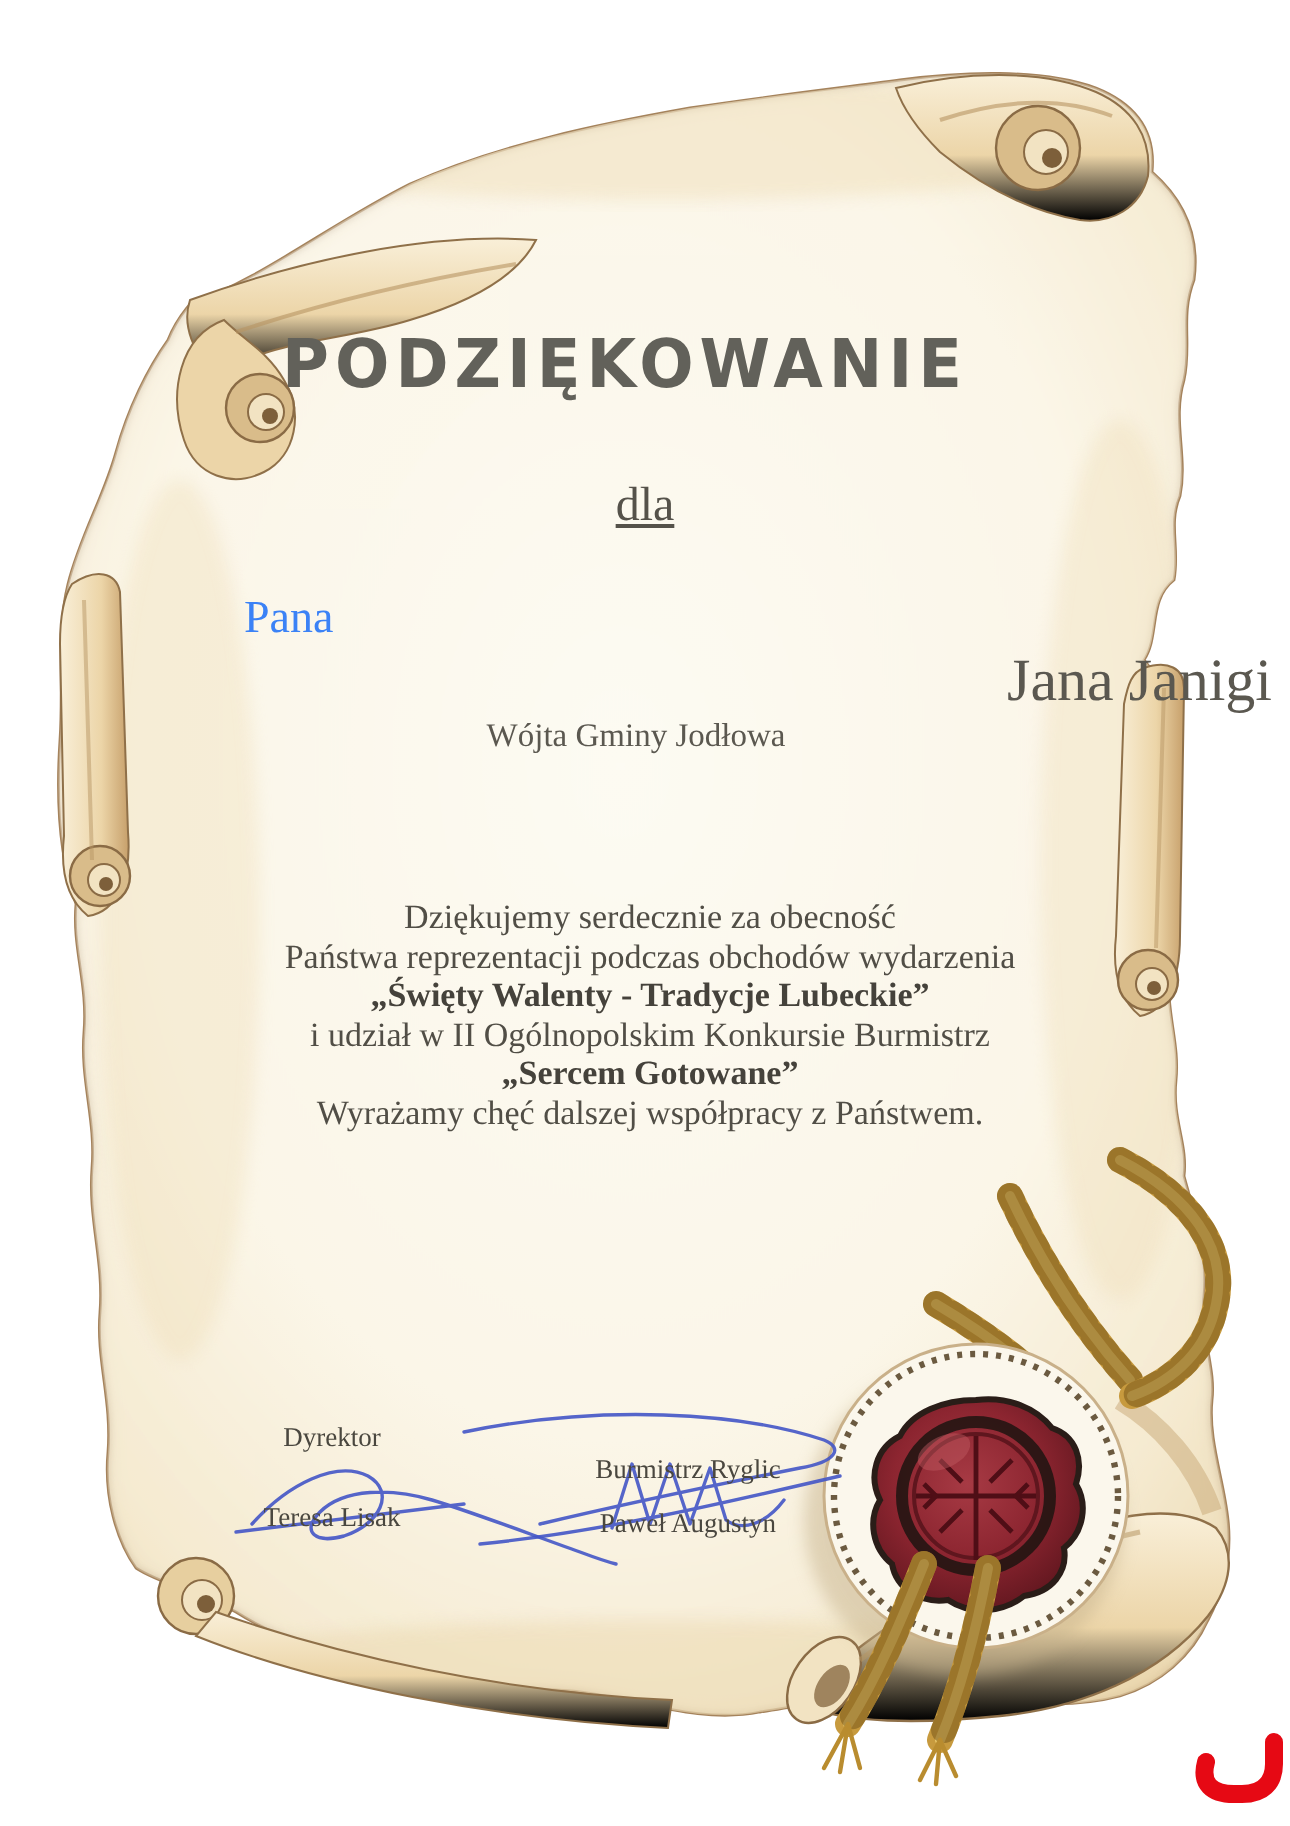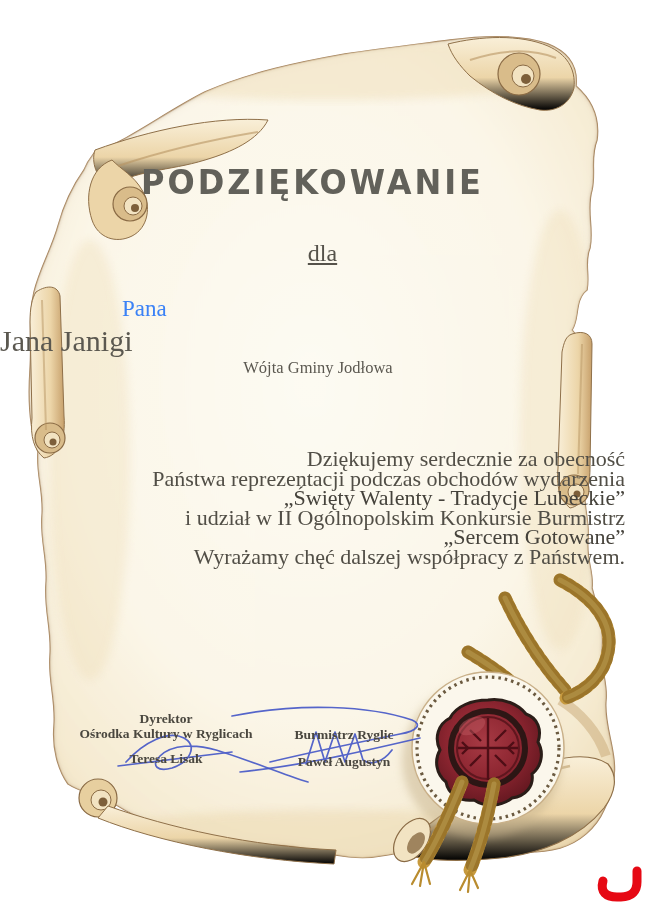--- a/index.html
+++ b/index.html
@@ -6,26 +6,26 @@
   body{width:645px;height:913px;overflow:hidden;position:relative;
        font-family:"Liberation Serif", serif;}
   .stage{position:absolute;inset:0;width:645px;height:741px;}
   svg.artwork{position:absolute;left:0;top:0;width:645px;height:913px;}
   .txt{position:absolute;color:#4d4a42;white-space:nowrap;}
   .doc-title{left:110px;top:163px;width:405px;text-align:center;
     font-family:"DejaVu Sans", sans-serif;font-weight:800;font-size:32px;
     letter-spacing:3px;color:#62615a;transform:scaleY(1.05);}
   .dla{left:0;top:240px;width:645px;text-align:center;font-size:24px;color:#55524a;text-decoration:underline;}
   .pana{left:122px;top:276px;font-size:23px;color:#3b82f6;margin-top:20px;}
-  .name{left:0;top:324px;width:636px;text-align:left;font-size:30px;color:#5b5850;}
+  .name{left:0;top:324px;width:636px;text-align:right;font-size:30px;color:#5b5850;}
   .subname{left:0;top:358px;width:636px;text-align:center;font-size:16.5px;color:#5b5850;}
-  .para{left:25px;top:449px;width:600px;text-align:right;font-size:22px;
+  .para{left:25px;top:449px;width:600px;text-align:center;font-size:17px;
         line-height:19.5px;color:#514e46;}
-  .para .b{font-weight:normal;color:#45423b;}
-  .sig{font-size:13.5px;color:#4a473f;font-weight:700;line-height:14.5px;}
+  .para .b{font-weight:bold;color:#45423b;}
+  .sig{font-size:13.5px;color:#4a473f;font-weight:400;line-height:14.5px;}
   .sig-left{left:66px;top:712px;width:200px;text-align:center;}
   .sig-left-name{left:66px;top:752px;width:200px;text-align:center;}
   .sig-right{left:244px;top:728px;width:200px;text-align:center;}
   .sig-right-name{left:244px;top:755px;width:200px;text-align:center;}
 </style>
 </head>
 <body>
 
 <div class="stage">
 
@@ -225,20 +225,19 @@
     <div>Dziękujemy serdecznie za obecność</div>
     <div>Państwa reprezentacji podczas obchodów wydarzenia</div>
     <div class="b">„Święty Walenty - Tradycje Lubeckie”</div>
     <div>i udział w II Ogólnopolskim Konkursie Burmistrz</div>
     <div class="b">„Sercem Gotowane”</div>
     <div>Wyrażamy chęć dalszej współpracy z Państwem.</div>
   </div>
 
   <div class="txt sig sig-left">
     <div>Dyrektor</div>
-    <div>Ośrodka Kultury w Ryglicach</div>
   </div>
   <div class="txt sig sig-left-name">Teresa Lisak</div>
 
   <div class="txt sig sig-right">Burmistrz Ryglic</div>
   <div class="txt sig sig-right-name">Paweł Augustyn</div>
 
 </div>
 
 </body></html>

